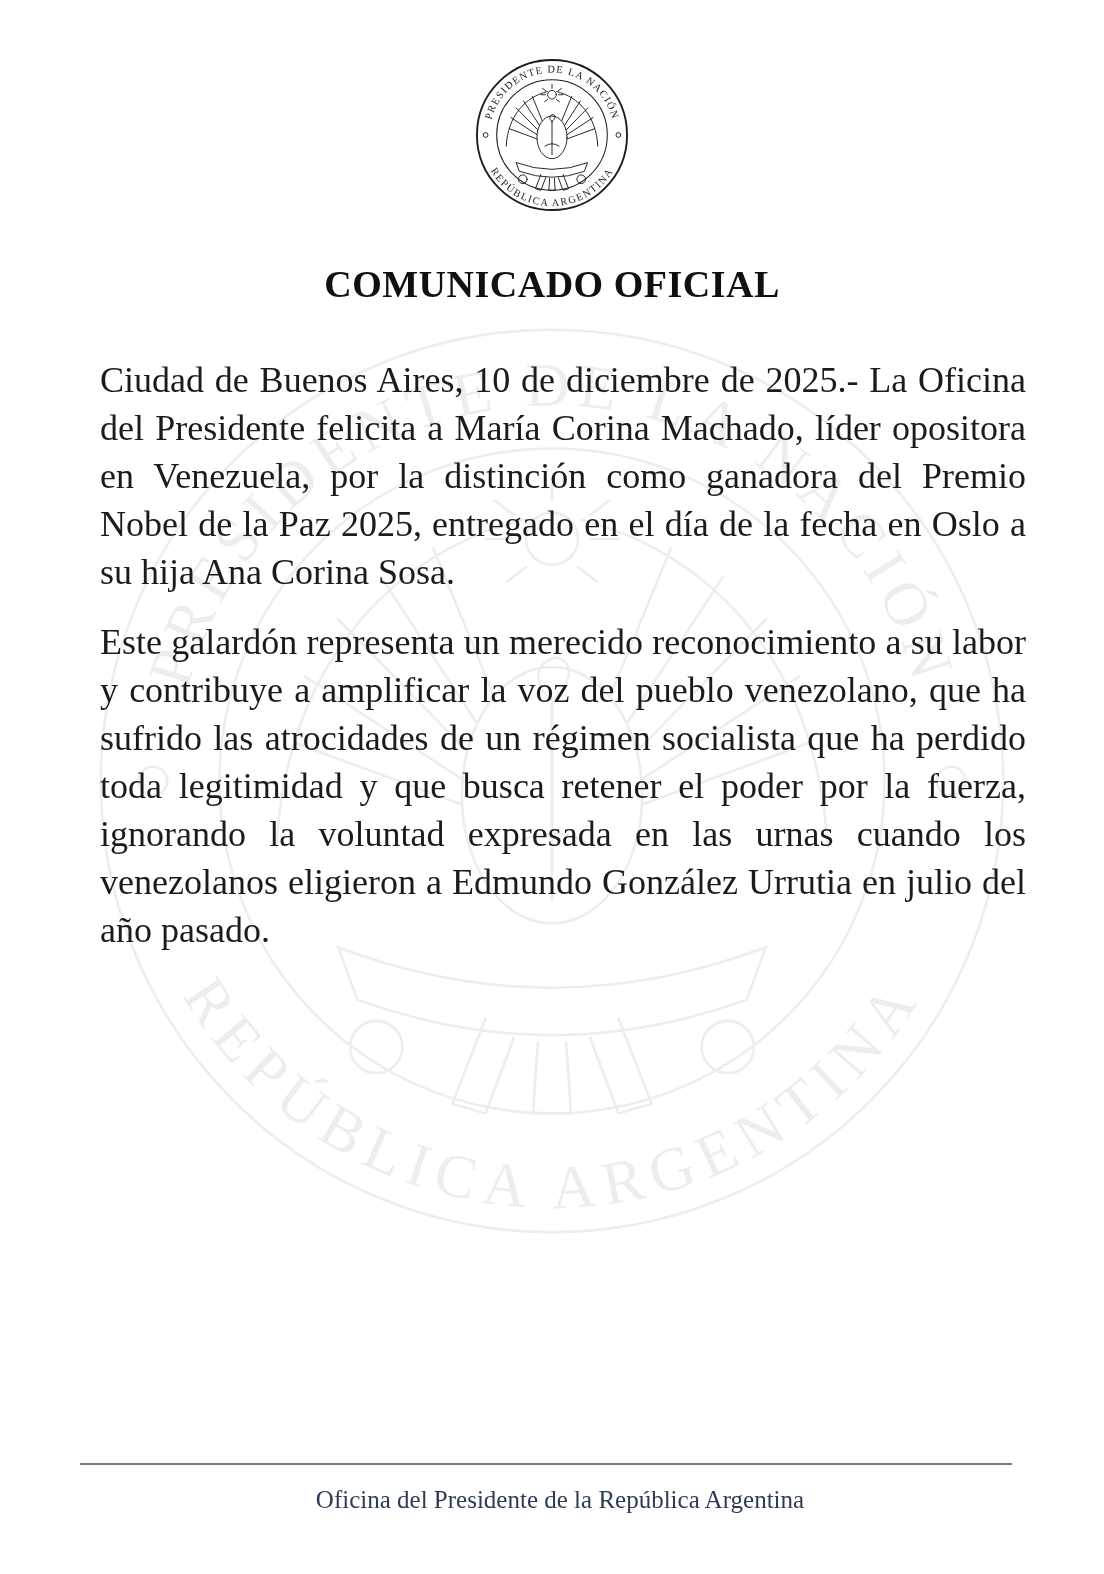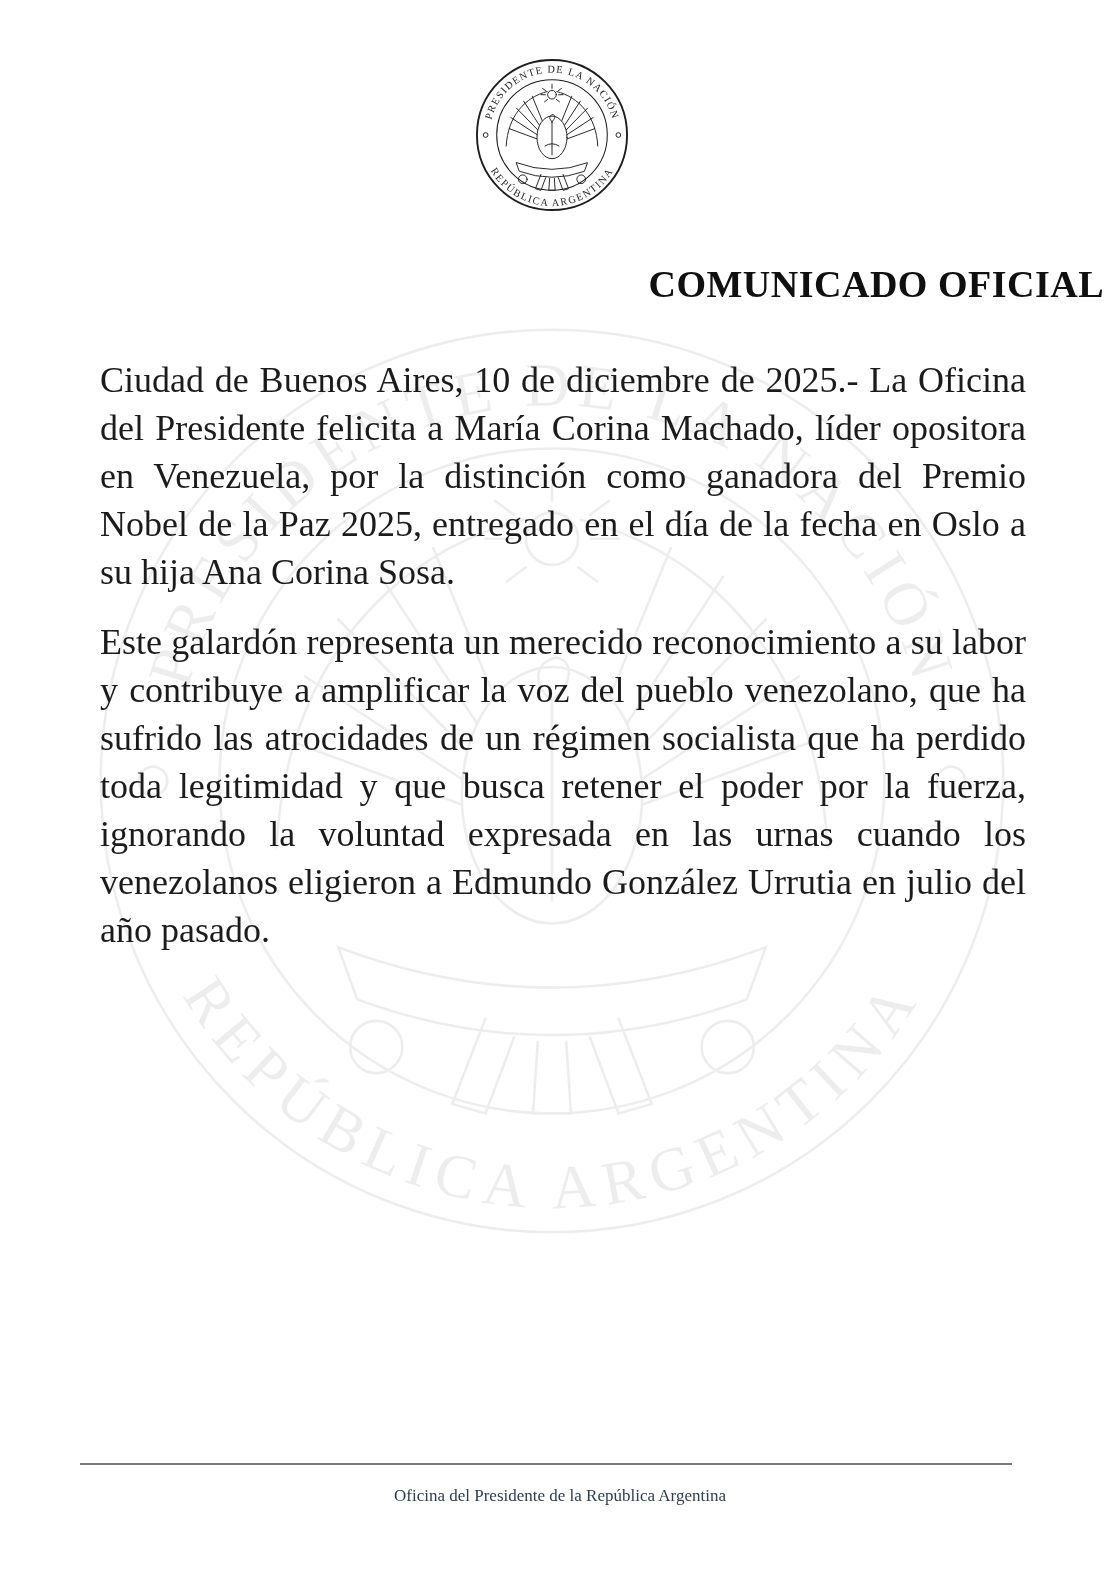--- a/index.html
+++ b/index.html
@@ -25,21 +25,21 @@
   
   .header{position:relative;text-align:center;padding-top:56px;}
   .seal{display:inline-block;width:158px;height:158px;color:#1d1d1d;}
   .seal svg{width:158px;height:158px;display:block;}
   .title{
     margin:44px 0 0 0;
     font-size:38px;
     font-weight:bold;
     letter-spacing:.5px;
     color:#101010;
-    text-align:right;
+    text-align:center;
   }
   
   .body{
     position:relative;
     margin:50px 78px 0 100px;
     font-size:36px;
     line-height:48px;
     text-align:justify;
     color:#1b1b1b;
   }
@@ -47,21 +47,21 @@
   
   .rule{
     position:absolute;
     left:80px;right:92px;top:1463px;
     border-top:2px solid #7a7a7a;
   }
   .footer-text{
     position:absolute;
     left:16px;right:0;top:1486px;
     text-align:center;
-    font-size:17px;
+    font-size:25px;
     color:#2e3b55;
   }
   svg text{font-family:"Liberation Serif","DejaVu Serif",serif;}
 </style>
 </head>
 <body>
 
 <div class="page">
 
   <div class="watermark" aria-hidden="true">

